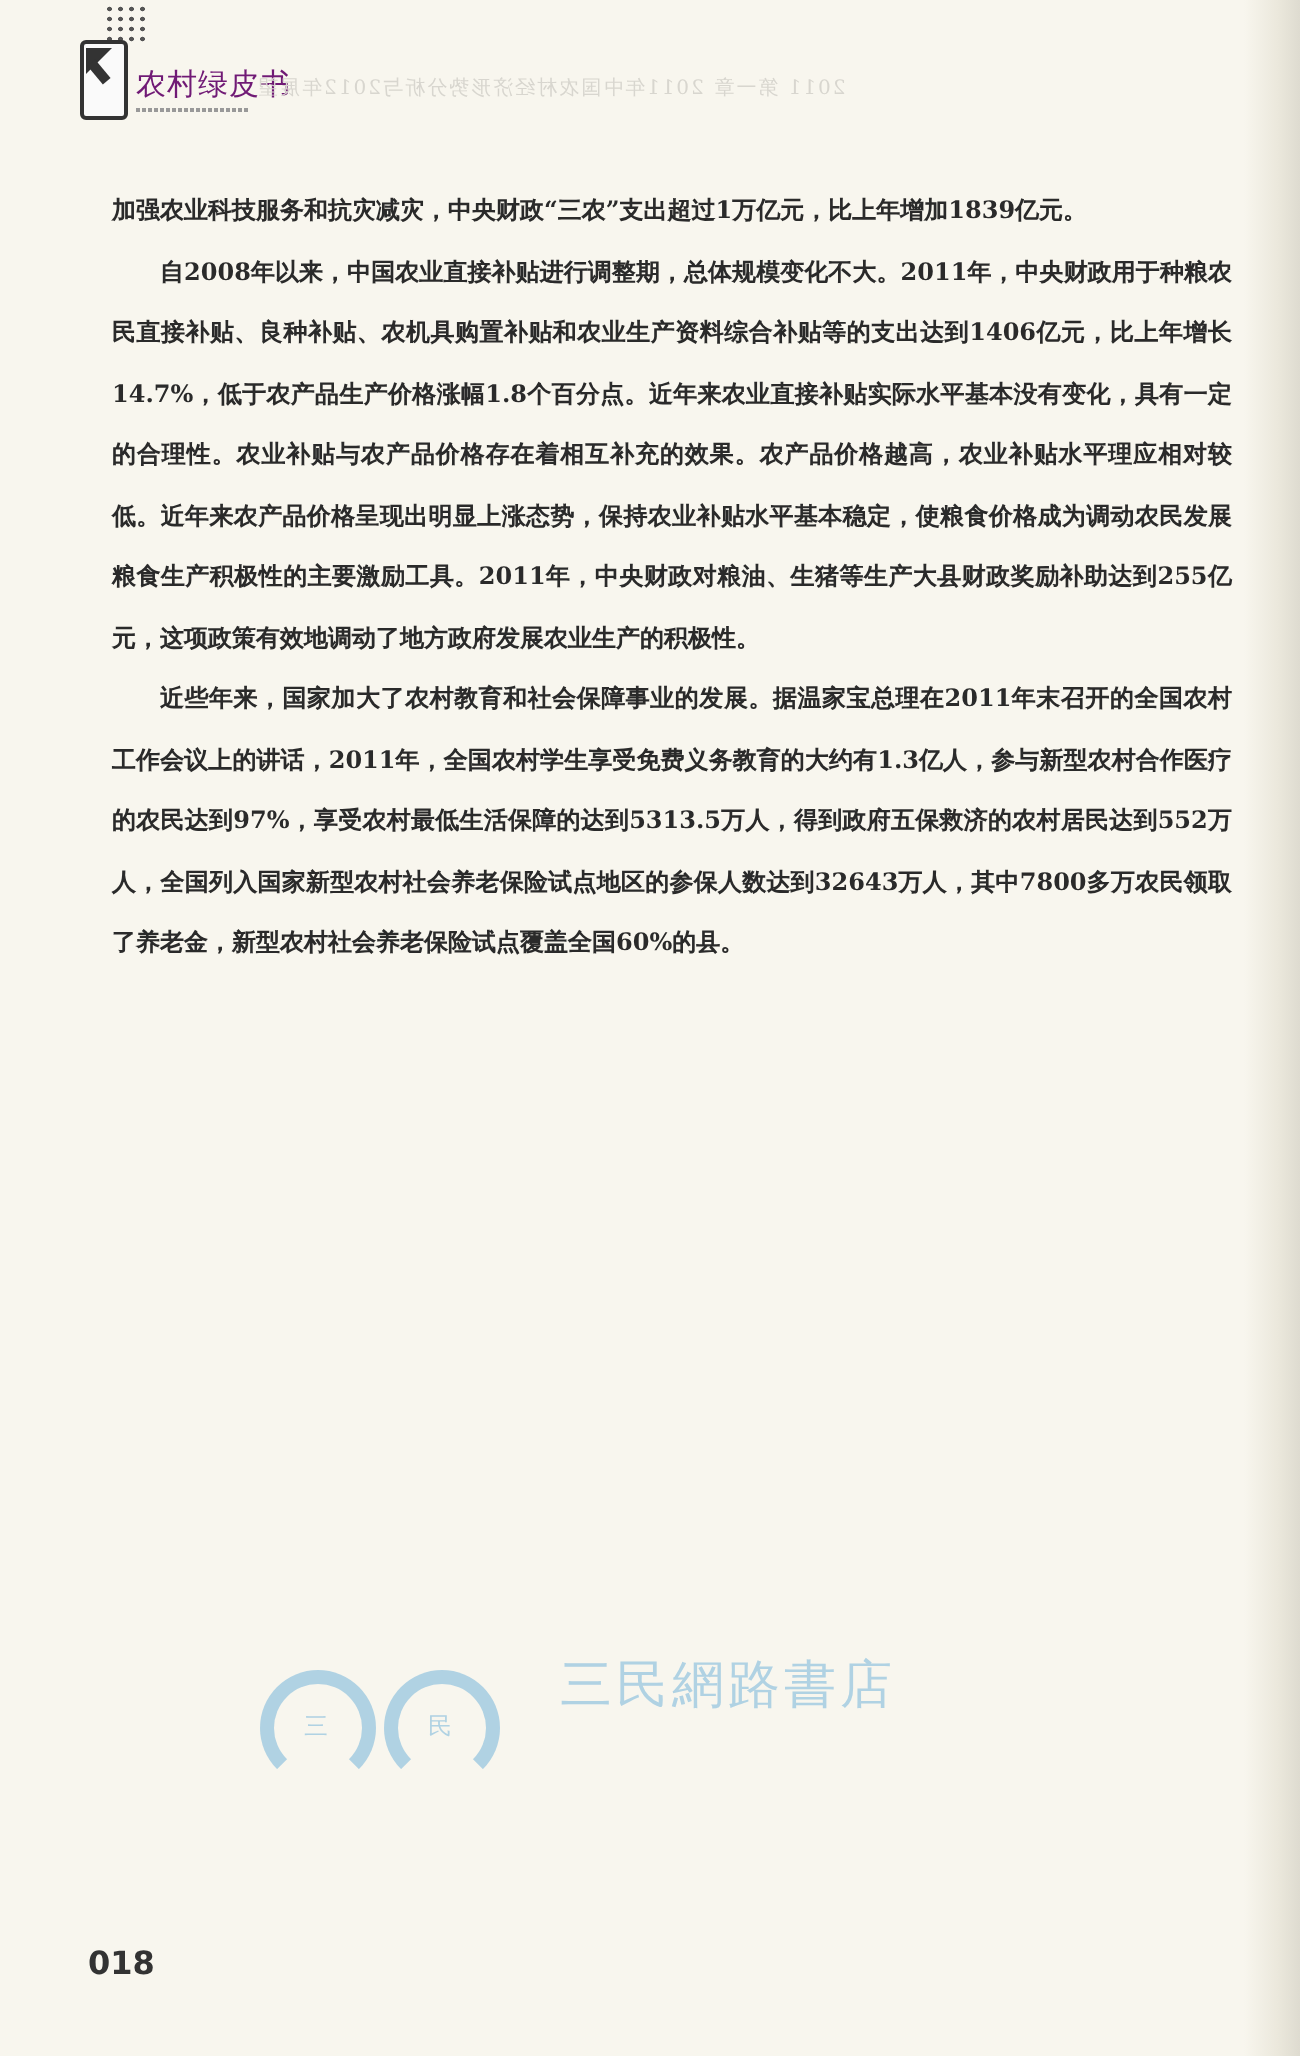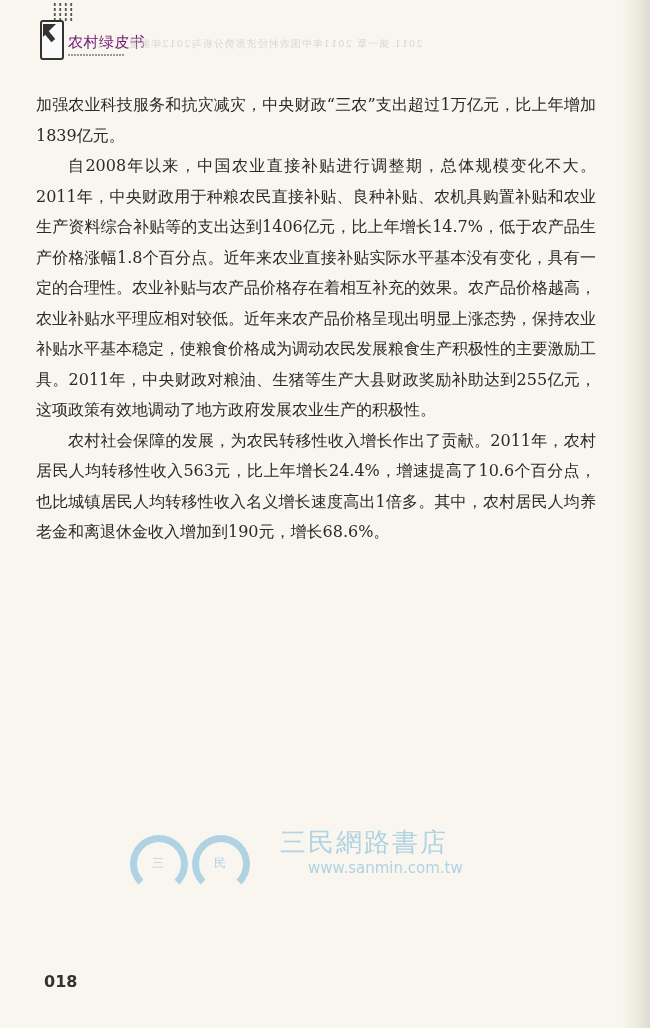--- a/index.html
+++ b/index.html
@@ -39,22 +39,22 @@
   }
   .brand-underline {
     position: absolute; left: 30px; top: 54px; width: 56px; height: 2px;
     background: repeating-linear-gradient(to right, #999 0 2px, transparent 2px 3px);
   }
   .showthrough {
     position: absolute; left: 90px; top: 37px; font-size: 10px; color: #d8d6cf;
     letter-spacing: 1px; transform: scaleX(-1); white-space: nowrap;
   }
   .body-text {
-    position: absolute; left: 36px; top: 90px; width: 560px;
-    font-size: 16px; line-height: 30.5px; text-align: justify;
+    position: absolute; left: 56px; top: 90px; width: 560px;
+    font-size: 12px; line-height: 30.5px; text-align: justify; font-weight: bold;
   }
   .body-text p { margin: 0; }
   .body-text p.indent { text-indent: 2em; }
   .watermark {
     position: absolute; left: 130px; top: 825px; width: 330px; height: 60px;
     pointer-events: none; opacity: 0.45;
   }
   .wm-arc {
     position: absolute; top: 10px; width: 58px; height: 58px; border-radius: 50%;
     border: 7px solid #5aa7d6; border-bottom-color: transparent; border-left-color: #5aa7d6;
@@ -85,25 +85,24 @@
   <div class="dots"></div>
   <div class="doc-icon"></div>
   <div class="brand">农村绿皮书</div>
   <div class="brand-underline"></div>
   <div class="showthrough">2011 第一章 2011年中国农村经济形势分析与2012年展望</div>
 </div>
 
 <div class="body-text">
   <p>加强农业科技服务和抗灾减灾，中央财政“三农”支出超过1万亿元，比上年增加1839亿元。</p>
   <p class="indent">自2008年以来，中国农业直接补贴进行调整期，总体规模变化不大。2011年，中央财政用于种粮农民直接补贴、良种补贴、农机具购置补贴和农业生产资料综合补贴等的支出达到1406亿元，比上年增长14.7%，低于农产品生产价格涨幅1.8个百分点。近年来农业直接补贴实际水平基本没有变化，具有一定的合理性。农业补贴与农产品价格存在着相互补充的效果。农产品价格越高，农业补贴水平理应相对较低。近年来农产品价格呈现出明显上涨态势，保持农业补贴水平基本稳定，使粮食价格成为调动农民发展粮食生产积极性的主要激励工具。2011年，中央财政对粮油、生猪等生产大县财政奖励补助达到255亿元，这项政策有效地调动了地方政府发展农业生产的积极性。</p>
-  <p class="indent">农村社会保障的发展，为农民转移性收入增长作出了贡献。2011年，农村居民人均转移性收入563元，比上年增长24.4%，增速提高了10.6个百分点，也比城镇居民人均转移性收入名义增长速度高出1倍多。其中，农村居民人均养老金和离退休金收入增加到190元，增长68.6%。</p>
+  <p class="indent">近些年来，国家加大了农村教育和社会保障事业的发展。据温家宝总理在2011年末召开的全国农村工作会议上的讲话，2011年，全国农村学生享受免费义务教育的大约有1.3亿人，参与新型农村合作医疗的农民达到97%，享受农村最低生活保障的达到5313.5万人，得到政府五保救济的农村居民达到552万人，全国列入国家新型农村社会养老保险试点地区的参保人数达到32643万人，其中7800多万农民领取了养老金，新型农村社会养老保险试点覆盖全国60%的县。</p>
 </div>
 
 <div class="watermark">
   <div class="wm-arc" style="left:0px;"></div>
   <div class="wm-arc" style="left:62px;"></div>
   <span class="wm-sub" style="left:22px;">三</span>
   <span class="wm-sub" style="left:84px;">民</span>
   <div class="wm-title">三民網路書店</div>
-  <div class="wm-url">www.sanmin.com.tw</div>
 </div>
 
 <div class="page-number">018</div>
 
 </body></html>

